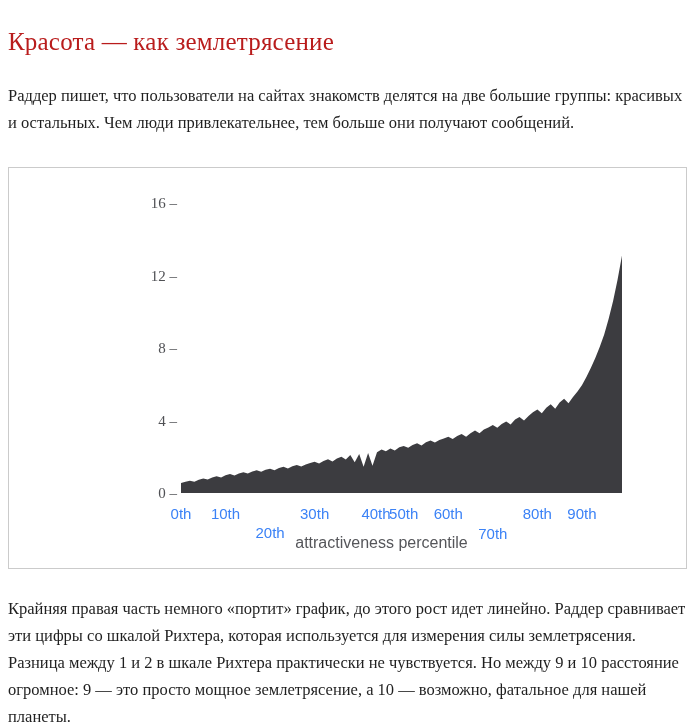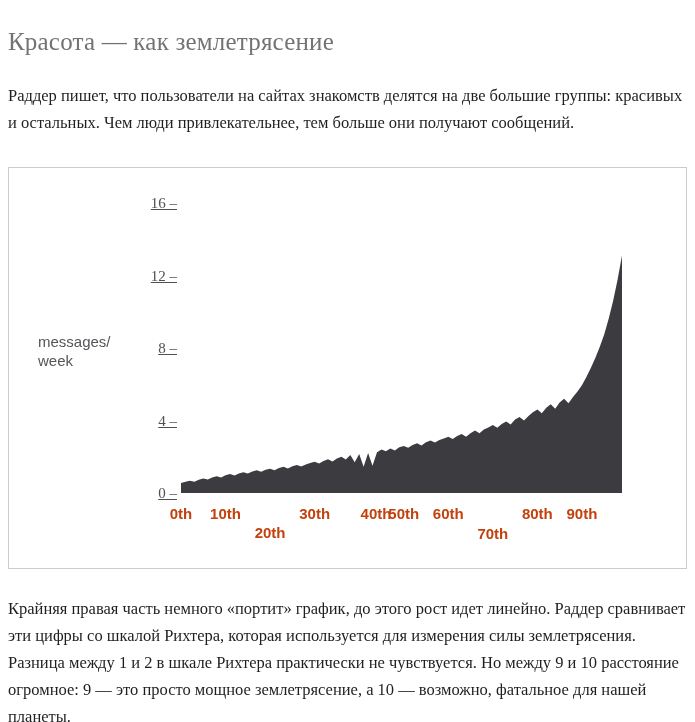--- a/index.html
+++ b/index.html
@@ -10,21 +10,21 @@
     font-family: "Liberation Serif", serif;
     color: #1f1f1f;
   }
   .page { padding: 0 8px; }
 
   .article-title {
     font-size: 25px;
     font-weight: normal;
     line-height: 32px;
     margin: 26px 0 0 0;
-    color: #737373;
+    color: #b91c1c;
     letter-spacing: 0.2px;
   }
   .article-paragraph {
     font-size: 16.5px;
     line-height: 27px;
     margin: 24px 0 0 0;
     color: #1f1f1f;
   }
   .article-paragraph.after-chart { margin-top: 26px; }
 
@@ -47,30 +47,28 @@
     color: #55565a;
   }
   .ytick {
     position: absolute;
     left: 0; width: 168px;
     text-align: right;
     font-size: 15px;
     line-height: 20px;
     color: #4f5054;
     white-space: pre;
-    text-decoration: underline;
   }
   .xtick {
     position: absolute;
     top: 337px;
     transform: translateX(-50%);
     font-size: 15px;
-    color: #c2410c;
+    color: #3b82f6;
     white-space: nowrap;
-    font-weight: bold;
   }
   .x-axis-title {
     position: absolute;
     top: 366px;
     transform: translateX(-50%);
     font-size: 16px;
     color: #55565a;
     white-space: nowrap;
   }
   .plot-svg {
@@ -84,24 +82,20 @@
 <body>
 
 <div class="page">
 
   <h1 class="article-title">Красота — как землетрясение</h1>
 
   <p class="article-paragraph">Раддер пишет, что пользователи на сайтах знакомств делятся на две большие группы: красивых и остальных. Чем люди привлекательнее, тем больше они получают сообщений.</p>
 
   <div class="chart-card">
 
-    <div class="y-axis-unit-label chart-font">
-      <div>messages/</div>
-      <div>week</div>
-    </div>
 
     <div>
         <div class="ytick" style="top: 25px;">16 –</div>
         <div class="ytick" style="top: 97.5px;">12 –</div>
         <div class="ytick" style="top: 170px;">8 –</div>
         <div class="ytick" style="top: 242.5px;">4 –</div>
         <div class="ytick" style="top: 315px;">0 –</div>
       </div>
 
     <svg class="plot-svg" viewBox="0 0 441 290" preserveAspectRatio="none" aria-hidden="true">
@@ -114,17 +108,18 @@
         <div class="xtick chart-font" style="left: 261.091px; margin-top: 19px;">20th</div>
         <div class="xtick chart-font" style="left: 305.636px;">30th</div>
         <div class="xtick chart-font" style="left: 367px;">40th</div>
         <div class="xtick chart-font" style="left: 394.727px; text-align: right;">50th</div>
         <div class="xtick chart-font" style="left: 439.273px;">60th</div>
         <div class="xtick chart-font" style="left: 483.818px; margin-top: 20px;">70th</div>
         <div class="xtick chart-font" style="left: 528.364px;">80th</div>
         <div class="xtick chart-font" style="left: 572.909px; text-align: right;">90th</div>
       </div>
 
+    <div class="x-axis-title chart-font" style="left: 372.5px;">attractiveness percentile</div>
   </div>
 
   <p class="article-paragraph after-chart">Крайняя правая часть немного «портит» график, до этого рост идет линейно. Раддер сравнивает эти цифры со шкалой Рихтера, которая используется для измерения силы землетрясения. Разница между 1 и 2 в шкале Рихтера практически не чувствуется. Но между 9 и 10 расстояние огромное: 9 — это просто мощное землетрясение, а 10 — возможно, фатальное для нашей планеты.</p>
 
 </div>
 
 </body></html>

